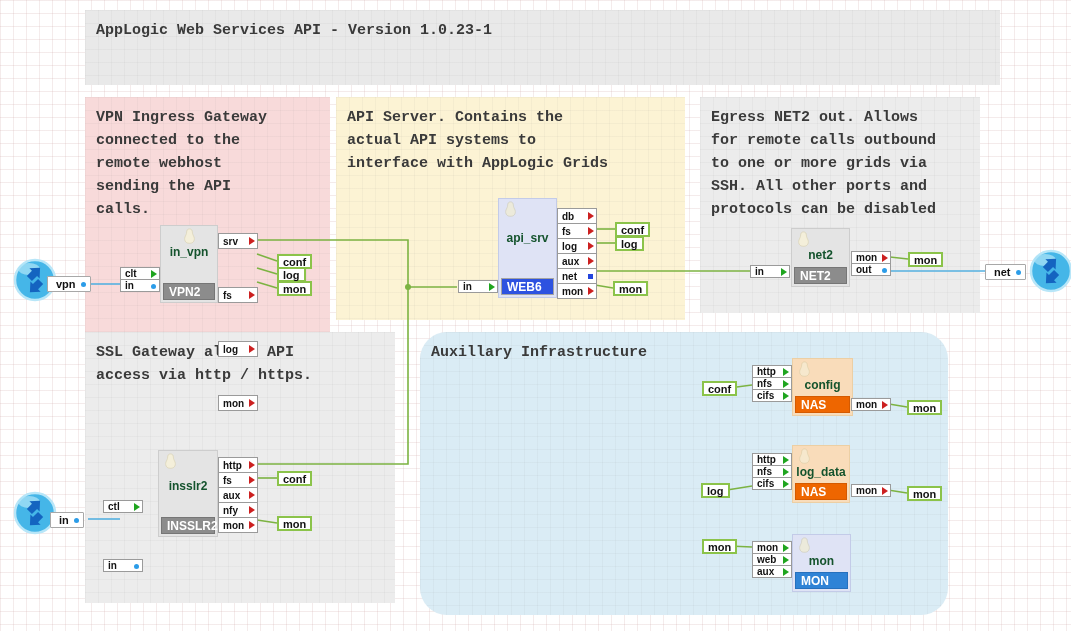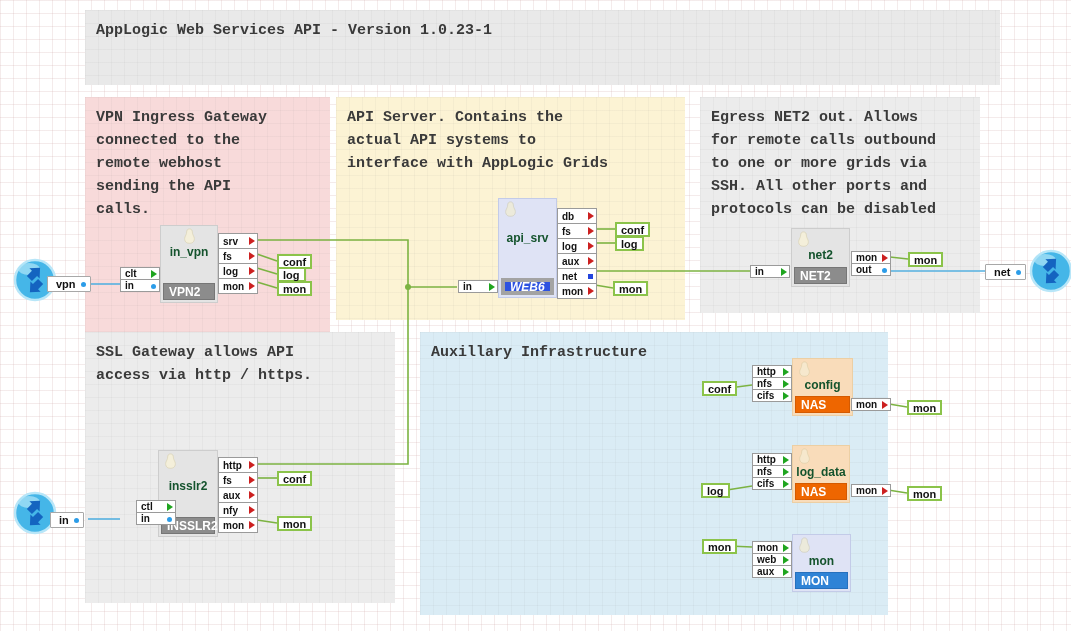--- a/index.html
+++ b/index.html
@@ -19,36 +19,36 @@
   }
   .region-label{
     font-family:"Liberation Mono", monospace;font-weight:bold;font-size:15px;
     line-height:23px;color:#3a3a3a;white-space:pre-line;padding:9px 0 0 11px;
   }
   .r-banner{left:85px;top:10px;width:915px;height:75px;background-color:#e9e9e9;}
   .r-vpn{left:85px;top:97px;width:245px;height:272px;background-color:#f8dada;}
   .r-api{left:336px;top:97px;width:349px;height:223px;background-color:#fcf3d4;}
   .r-egress{left:700px;top:97px;width:280px;height:216px;background-color:#ececec;}
   .r-ssl{left:85px;top:332px;width:310px;height:271px;background-color:#ececec;}
-  .r-aux{left:420px;top:332px;width:468px;height:283px;background-color:#daecf5;}
+  .r-aux{left:420px;top:332px;width:528px;height:283px;background-color:#daecf5;border-radius:27px;}
 
   .component{position:absolute;box-sizing:border-box;z-index:8;display:flex;flex-direction:column;align-items:center;}
   .comp-gray{background:#e4e4e4;border:1px solid #cdcdcd;text-align:right;}
   .comp-blue{background:#dfe3f5;border:1px solid #c3cbe8;}
   .comp-peach{background:#f9dcba;border:1px solid #eccfa4;}
   .comp-name{font-weight:bold;font-size:12px;color:#14532d;margin-top:1px;}
   .tux{height:16px;margin-top:2px;}
   .tux-left{align-self:flex-start;margin-left:5px;}
   .bar{
     position:absolute;left:2px;right:2px;bottom:2px;height:17px;color:#fff;
     font-weight:bold;font-size:12px;display:flex;align-items:center;
     padding-left:5px;box-sizing:border-box;z-index:9;
   }
   .bar-gray{background:#8c8c8c;border:1px solid #767676;}
-  .bar-blue{background:#2d52e0;border:4px solid #a3a3a3;font-style:italic;}
+  .bar-blue{background:#2d52e0;border:1px solid #a3a3a3;}
   .bar-orange{background:#ee6600;border:1px solid #d45a00;margin-top:24px;}
   .bar-skyblue{background:#2f83d6;border:1px solid #2670bd;}
 
   .c-invpn{left:160px;top:225px;width:58px;height:78px;}
   .c-api{left:498px;top:198px;width:59px;height:100px;}
   .c-net2{left:791px;top:228px;width:59px;height:59px;}
   .c-ssl{left:158px;top:450px;width:60px;height:87px;}
   .c-config{left:792px;top:358px;width:61px;height:58px;}
   .c-logdata{left:792px;top:445px;width:58px;height:58px;}
   .c-mon{left:792px;top:534px;width:59px;height:58px;}
@@ -65,26 +65,26 @@
   .glyph[data-glyph="arrow-green"]::before{content:"";position:absolute;left:2px;top:0px;
     border-left:6px solid #1fa51f;border-top:4px solid transparent;border-bottom:4px solid transparent;}
   .glyph[data-glyph="arrow-red"]::before{content:"";position:absolute;left:2px;top:0px;
     border-left:6px solid #cc2020;border-top:4px solid transparent;border-bottom:4px solid transparent;}
   .glyph[data-glyph="dot-blue"]::before{content:"";position:absolute;left:2px;top:2px;width:5px;height:5px;
     background:#2b9ce8;border-radius:50%;}
   .glyph[data-glyph="square-blue"]::before{content:"";position:absolute;left:2px;top:2px;width:5px;height:5px;
     background:#2244dd;}
 
   .st-invpn-l{left:120px;top:267px;}
-  .st-invpn-r{left:218px;top:233px;}
+  .st-invpn-r{left:218px;top:233px;gap:39px;}
   .st-api-l{left:458px;top:280px;}
   .st-api-r{left:557px;top:208px;}
   .st-net2-l{left:750px;top:265px;}
   .st-net2-r{left:851px;top:251px;}
-  .st-ssl-l{left:136px;top:500px;}
+  .st-ssl-l{left:103px;top:500px;gap:47px;}
   .st-ssl-r{left:218px;top:457px;}
   .st-config-l{left:752px;top:365px;}
   .st-config-r{left:851px;top:398px;}
   .st-logdata-l{left:752px;top:453px;}
   .st-logdata-r{left:851px;top:484px;}
   .st-mon-l{left:752px;top:541px;}
 
   .terminal{
     position:absolute;z-index:10;background:#fff;border:2px solid #8bc34a;border-radius:0;
     font-weight:bold;font-size:11px;color:#111;height:15px;line-height:12px;

